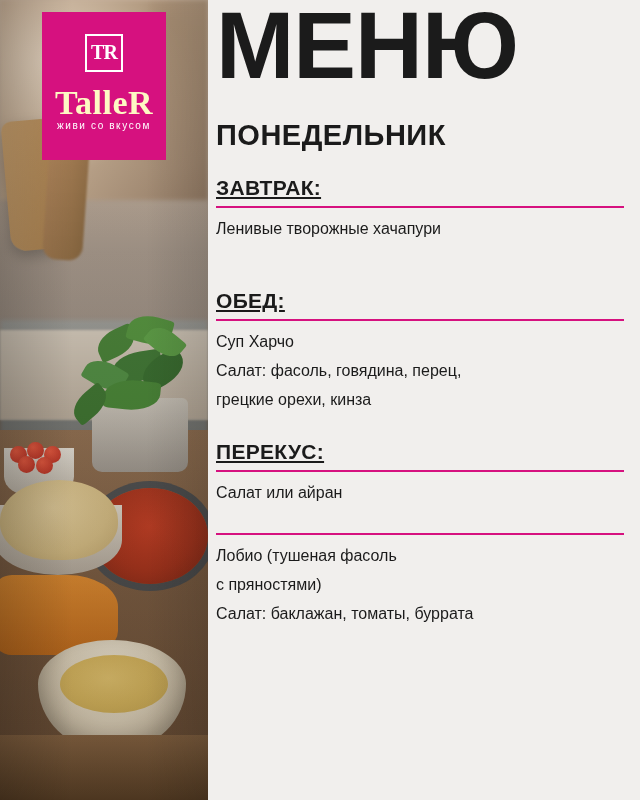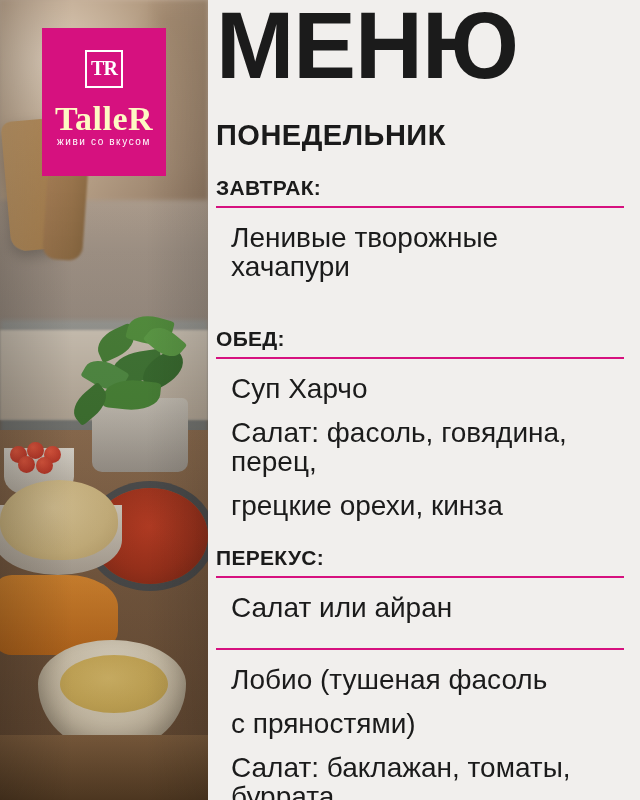--- a/index.html
+++ b/index.html
@@ -142,21 +142,21 @@
     left: 0; top: 0; width: 208px; height: 800px;
     background:
       linear-gradient(to right, rgba(0,0,0,.18) 0%, rgba(0,0,0,0) 35%, rgba(0,0,0,0) 70%, rgba(0,0,0,.12) 100%),
       linear-gradient(to bottom, rgba(255,255,255,.10), rgba(0,0,0,.18));
   }
 
   
   #logo {
     position: absolute;
     left: 42px;
-    top: 28px;
+    top: 12px;
     width: 124px;
     height: 148px;
     background: #d6117f;
     display: flex;
     flex-direction: column;
     align-items: center;
     justify-content: flex-start;
     padding-top: 22px;
     box-sizing: border-box;
     z-index: 5;
@@ -220,32 +220,33 @@
 
   .meal {
     margin-top: 22px;
   }
   .meal-heading {
     font-size: 21px;
     font-weight: 700;
     color: #1b1b1b;
     letter-spacing: .3px;
     margin: 0 0 6px 0;
+    text-decoration: underline;
   }
   .meal-rule {
     height: 2px;
     background: #d6117f;
     width: 100%;
     margin: 0 0 6px 0;
   }
   .meal-line {
-    font-size: 28px;
+    font-size: 16px;
     line-height: 29px;
     color: #1b1b1b;
-    margin: 15px;
+    margin: 0;
   }
   .meal-first { margin-top: 24px; }
 </style>
 </head>
 <body>
 
 <div id="page">
 
   <div id="photo">
     <div class="ph-layer ph-kitchen"></div>

